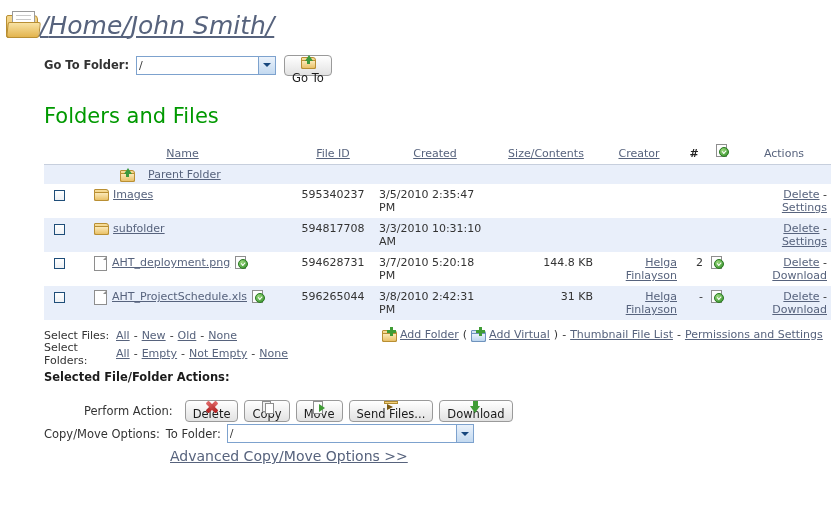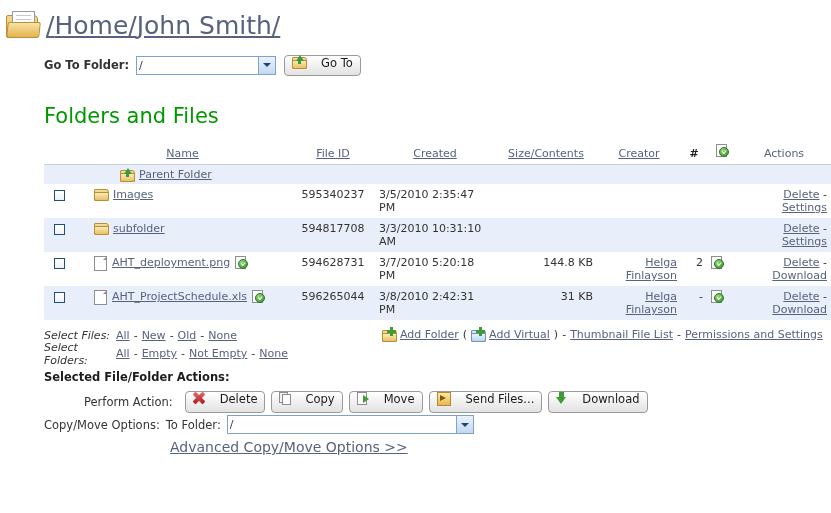--- a/index.html
+++ b/index.html
@@ -9,21 +9,21 @@
     font-family:"DejaVu Sans","Liberation Sans",sans-serif;
     font-size:11px;
     color:#333333;
     overflow:hidden;
   }
   a, .link{color:#57637d;text-decoration:underline;cursor:pointer;}
   .wrap{position:relative;width:831px;height:513px;}
 
   
   .crumbbar{display:flex;align-items:center;padding:6px 0 0 6px;height:38px;}
-  .crumb-text{font-size:25px;letter-spacing:0px;margin-left:6px;white-space:nowrap;}
+  .crumb-text{font-size:25px;letter-spacing:0px;white-space:nowrap;font-style:italic;}
   .crumb-text a{color:#57637d;text-decoration:underline;}
 
   
   .folder-big{position:relative;width:34px;height:28px;flex:0 0 auto;}
   .folder-big .back{position:absolute;left:0;top:4px;width:30px;height:21px;
     background:linear-gradient(#f5d88d,#e8bf62);border:1px solid #b98f33;border-radius:2px 4px 2px 2px;}
   .folder-big .paper{position:absolute;left:6px;top:0px;width:21px;height:19px;background:#ffffff;border:1px solid #9a9a9a;}
   .folder-big .paper i{display:block;height:1px;background:#c9c9c9;margin:3px 3px 0 3px;}
   .folder-big .front{position:absolute;left:1px;top:11px;width:31px;height:14px;
     background:linear-gradient(#f8e2a3,#e3b44e);border:1px solid #b98f33;border-radius:2px 2px 3px 3px;transform:skewX(-6deg);}
@@ -39,25 +39,25 @@
   .selectbox{position:relative;display:inline-block;}
   .selectbox .arrowbtn{
     position:absolute;right:1px;top:1px;width:16px;height:17px;pointer-events:none;
     background:linear-gradient(#eaf2fb,#c3d9f0);border-left:1px solid #7da2ce;
     display:flex;align-items:center;justify-content:center;
   }
   .selectbox .arrowbtn:after{content:"";width:0;height:0;border-left:4px solid transparent;border-right:4px solid transparent;border-top:4px solid #17477e;}
   .selectbox.wide select.styled{width:247px;}
 
   .btn3d{
-    display:inline-flex;gap:15px;
+    display:inline-flex;align-items:center;gap:3px;
     height:19px;padding:0 7px;margin-left:8px;
     border:1px solid #9a9a9a;border-radius:4px;
     background:linear-gradient(#ffffff,#e2e2e2);
-    font-size:11.5px;color:#1b1b1b;cursor:pointer;white-space:nowrap;
+    font-size:11.5px;color:#1b1b1b;cursor:pointer;white-space:nowrap;flex-direction:column;
   }
 
   
   .folder-sm{position:relative;width:14px;height:12px;display:inline-block;flex:0 0 auto;vertical-align:-2px;}
   .folder-sm .b{position:absolute;left:0;top:1px;width:13px;height:10px;background:linear-gradient(#f6dc98,#e4b busy);}
   .folder-sm .b{background:linear-gradient(#f7de9c,#e3b css);}
   .folder-sm .b{background:linear-gradient(#f7de9c,#e3b54f);border:1px solid #b98f33;border-radius:1px 3px 1px 1px;}
   .folder-sm .f{position:absolute;left:0;top:4px;width:13px;height:7px;background:linear-gradient(#fbe9b8,#e9c168);border:1px solid #b98f33;border-radius:1px 1px 2px 2px;}
   .gotofolder .up{position:absolute;left:4px;top:-1px;width:0;height:0;border-left:4px solid transparent;border-right:4px solid transparent;border-bottom:6px solid #3c9a3c;z-index:3;}
   .gotofolder .upstem{position:absolute;left:6px;top:4px;width:3px;height:4px;background:#3c9a3c;z-index:3;}
@@ -112,34 +112,34 @@
   
   .doc-sm{position:relative;width:11px;height:13px;display:inline-block;flex:0 0 auto;
     background:#ffffff;border:1px solid #8e8e8e;}
   .doc-sm:after{content:"";position:absolute;right:-1px;top:-1px;border-width:0 0 4px 4px;border-style:solid;border-color:transparent transparent #8e8e8e transparent;}
   .doc-chk{position:relative;width:13px;height:13px;display:inline-block;flex:0 0 auto;}
   .doc-chk .pg{position:absolute;left:0;top:0;width:9px;height:11px;background:#fdfdfd;border:1px solid #8e8e8e;}
   .doc-chk .dot{position:absolute;right:0;bottom:0;width:8px;height:8px;border-radius:50%;background:radial-gradient(circle at 35% 30%,#9ad97c,#2f8b27);border:1px solid #2a7a22;}
   .doc-chk .dot:after{content:"";position:absolute;left:2px;top:2px;width:3px;height:1.5px;border-left:1.5px solid #fff;border-bottom:1.5px solid #fff;transform:rotate(-45deg);}
   .hashicon{display:inline-block;font-weight:bold;font-size:11px;color:#222;}
 
-  .parent-name{display:flex;align-items:center;gap:5px;padding-left:42px;}
+  .parent-name{display:flex;align-items:center;gap:14px;padding-left:42px;}
 
   
   .selectrows{margin:8px 0 0 44px;position:relative;height:32px;}
   .selrow{display:flex;align-items:center;height:15px;font-size:11px;color:#333;}
-  .selrow .lbl{width:72px;font-style:italic;}
+  .selrow .lbl{width:72px;}
   .selrow .sep{margin:0 4px;color:#333;}
   .rightlinks{position:absolute;left:338px;top:0px;display:flex;align-items:center;gap:4px;white-space:nowrap;}
   .rightlinks .sep{color:#333;}
 
   
   .bottom{margin:10px 0 0 44px;}
   .bt-title{font-weight:bold;font-size:11.5px;color:#1b1b1b;}
-  .actionrow{display:flex;align-items:center;margin-top:7px;padding-left:40px;}
+  .actionrow{display:flex;align-items:center;margin-top:16px;padding-left:40px;}
   .actionrow .lbl{font-size:11.5px;color:#333;margin-right:6px;}
   .actionrow .btn3d{margin-left:6px;height:20px;}
   .actionrow .btn3d:first-of-type{margin-left:0;}
 
   .xicon{position:relative;width:12px;height:12px;display:inline-block;}
   .xicon:before,.xicon:after{content:"";position:absolute;left:4px;top:-1px;width:4px;height:14px;background:linear-gradient(#e06a6a,#b01f1f);border-radius:1px;}
   .xicon:before{transform:rotate(45deg);}
   .xicon:after{transform:rotate(-45deg);}
   .copyicon{position:relative;width:11px;height:12px;display:inline-block;}
   .copyicon .p1{position:absolute;left:0;top:0;width:7px;height:9px;background:#f2f2f2;border:1px solid #8e8e8e;}

